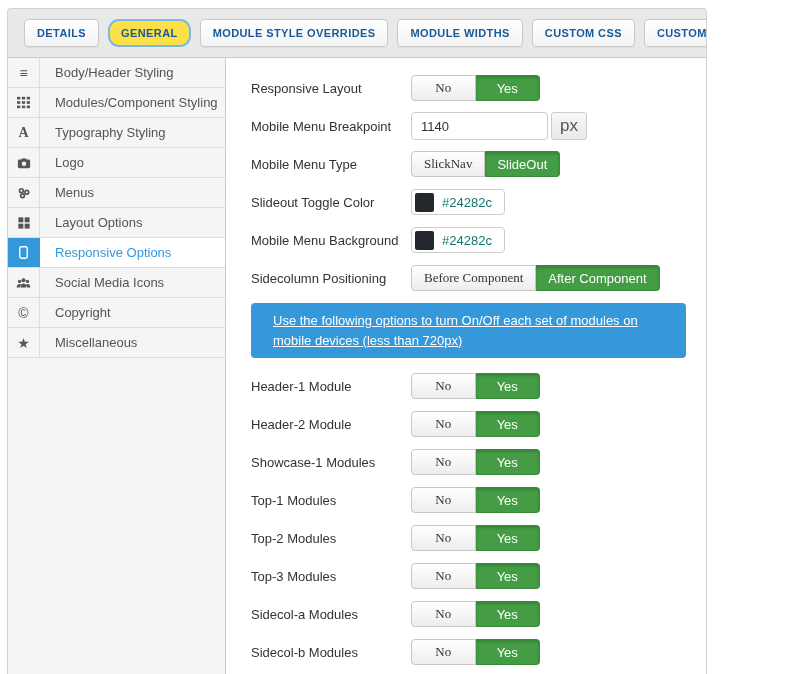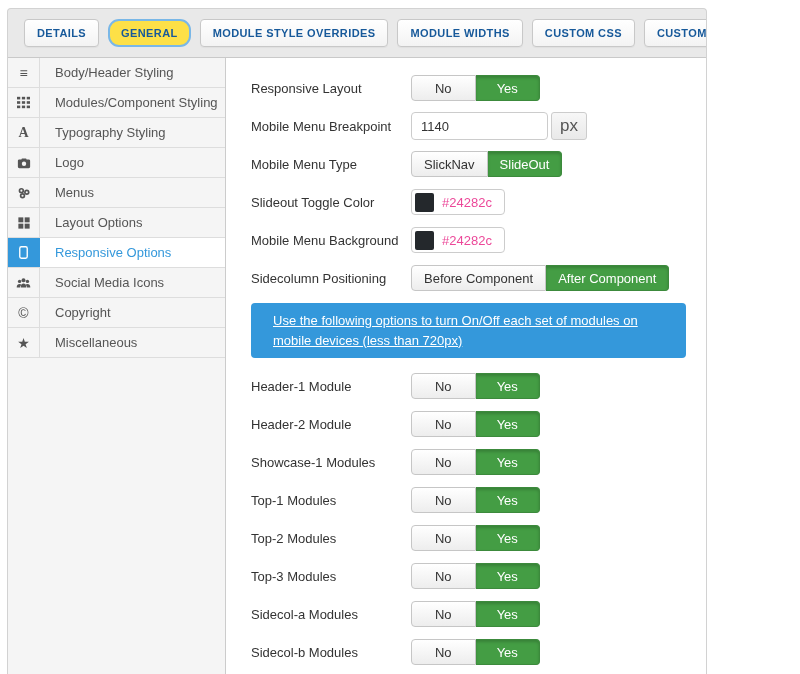--- a/index.html
+++ b/index.html
@@ -33,36 +33,36 @@
   .txt-icon.big { font-size:14px; font-weight:normal; }
   
   .content { flex:1; background:#ffffff; padding:17px 20px 0 25px; overflow:hidden; }
   .frow { display:flex; align-items:center; height:26px; margin-bottom:12px; }
   .frow .flabel { width:160px; min-width:160px; font-size:13px; color:#333333; }
   .btn-group { display:inline-flex; }
   .btn { display:inline-flex; align-items:center; justify-content:center;
          min-width:64.5px; height:26px; padding:0 12px; font-size:13px; color:#333333;
          background:linear-gradient(#ffffff,#ededed); border:1px solid #c6c6c6;
          cursor:pointer; white-space:nowrap; }
-  .btn:first-child { border-radius:4px 0 0 4px; }
+  .btn:first-child { border-radius:4px 0 0 4px;font-family:Liberation Serif, serif; }
   .btn:last-child  { border-radius:0 4px 4px 0; border-left:none; }
   .btn.on { background:#449d44; border-color:#3c8a3c; color:#ffffff;
             box-shadow:inset 0 2px 3px rgba(0,0,0,.18); }
   .text-input { width:137px; height:28px; border:1px solid #cccccc; border-radius:4px;
                 padding:12px 9px; font-size:13px; color:#333333; background:#ffffff;
                 font-family:"Liberation Sans", sans-serif; }
   .addon { display:inline-flex; align-items:center; height:28px; margin-left:3px;
            padding:0 8px; font-size:17px; color:#555555;
            background:linear-gradient(#f7f7f7,#e9e9e9);
            border:1px solid #cccccc; border-radius:3px; }
   .colorbox { display:inline-flex; align-items:center; height:26px; gap:8px;
               background:#ffffff; border:1px solid #cccccc; border-radius:4px;
               padding:0 12px 0 3px; cursor:pointer; }
   .swatch { width:19px; height:19px; border-radius:2px; }
-  .colorvalue { font-size:13px; color:#ec4899;text-align:center; }
+  .colorvalue { font-size:13px; color:#0f766e;text-align:center; }
   .inforow { height:auto; margin:8px 0 15px; }
   .infobox { width:475px; background:#3498db; color:#ffffff; font-size:13px;
              line-height:1.5; padding:8px 22px; border-radius:4px;text-decoration:underline; }
 </style>
 </head>
 <body>
 
 <div class="container">
   <div class="tabbar">
       <div class="tab">DETAILS</div>

